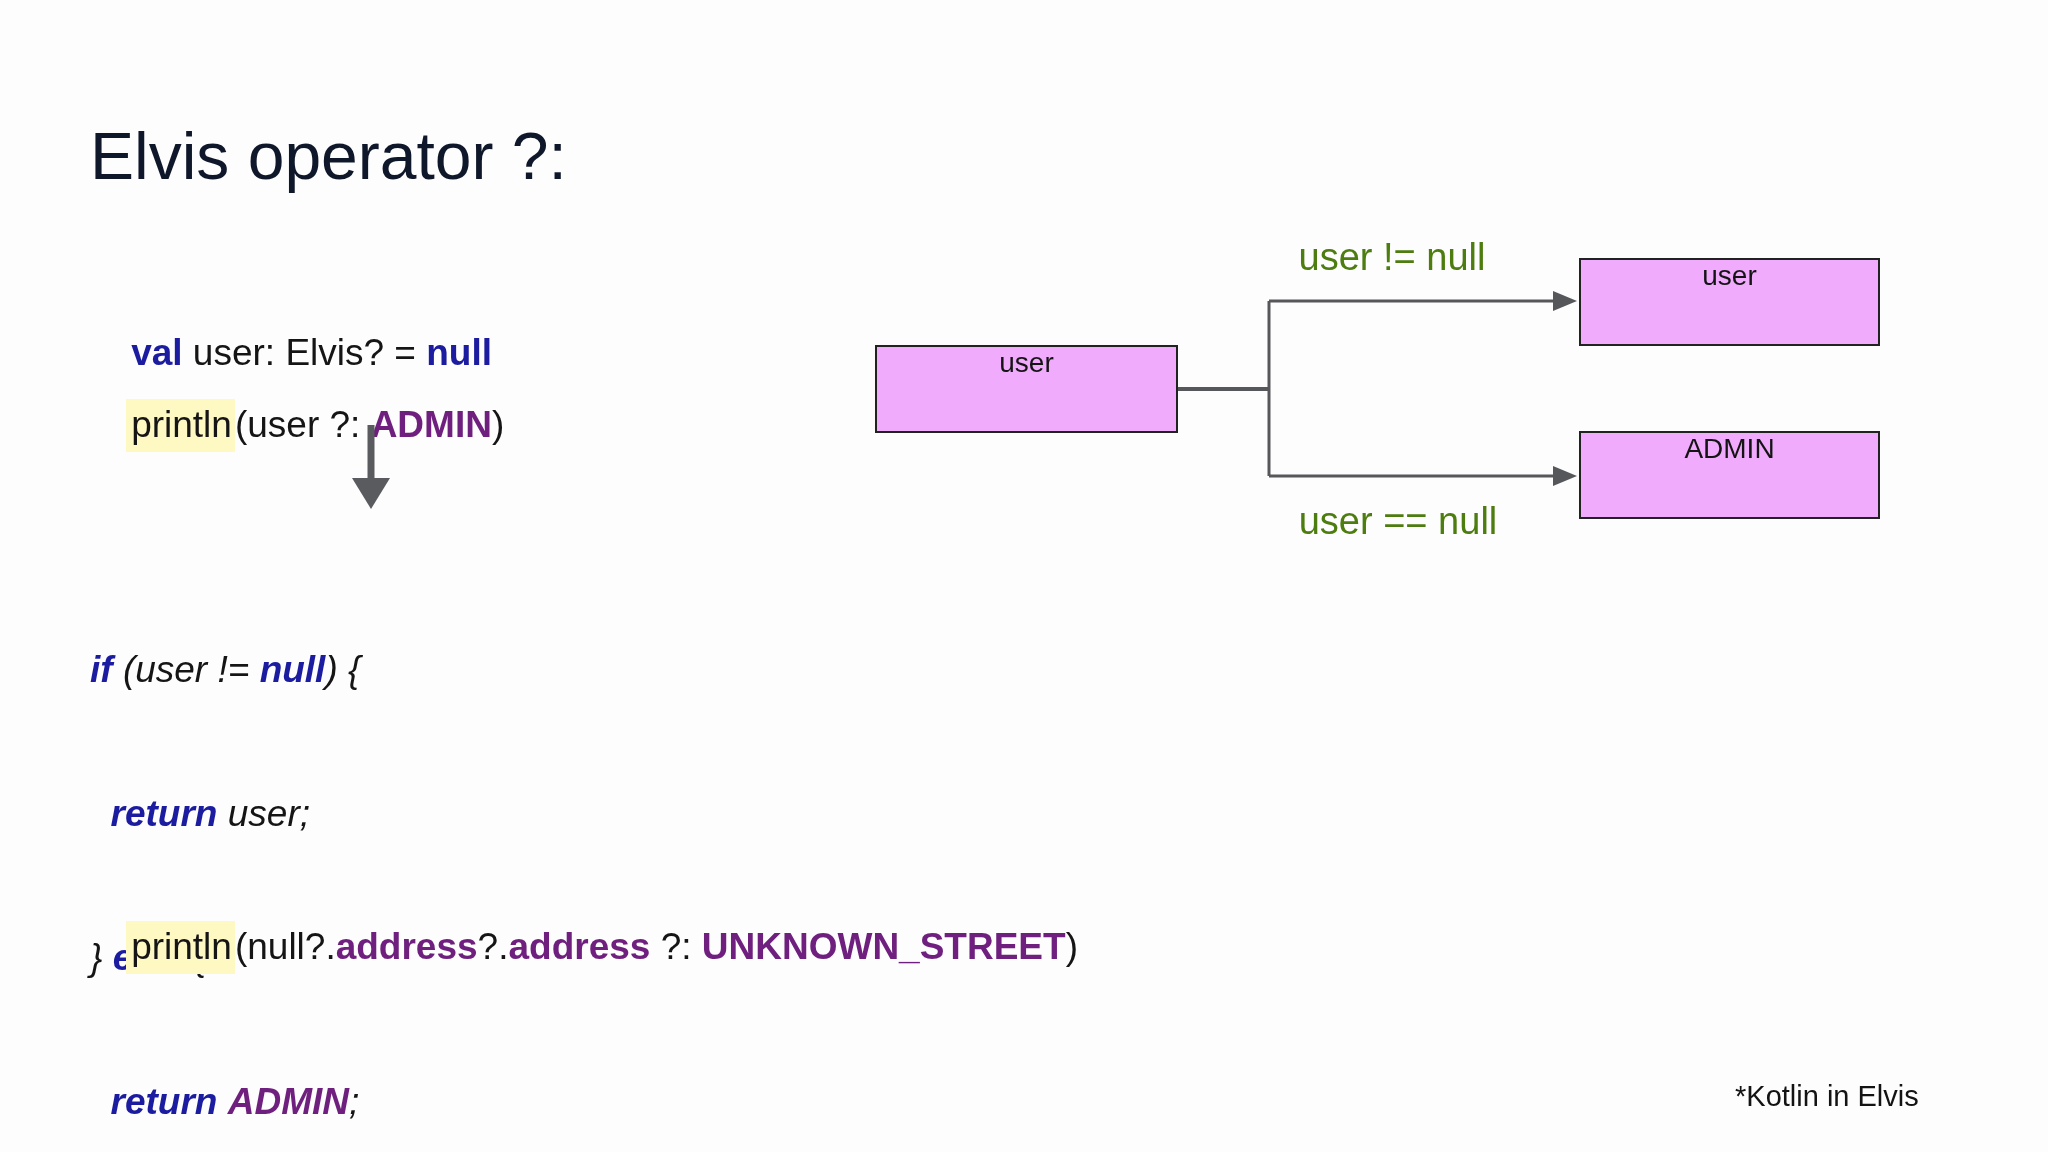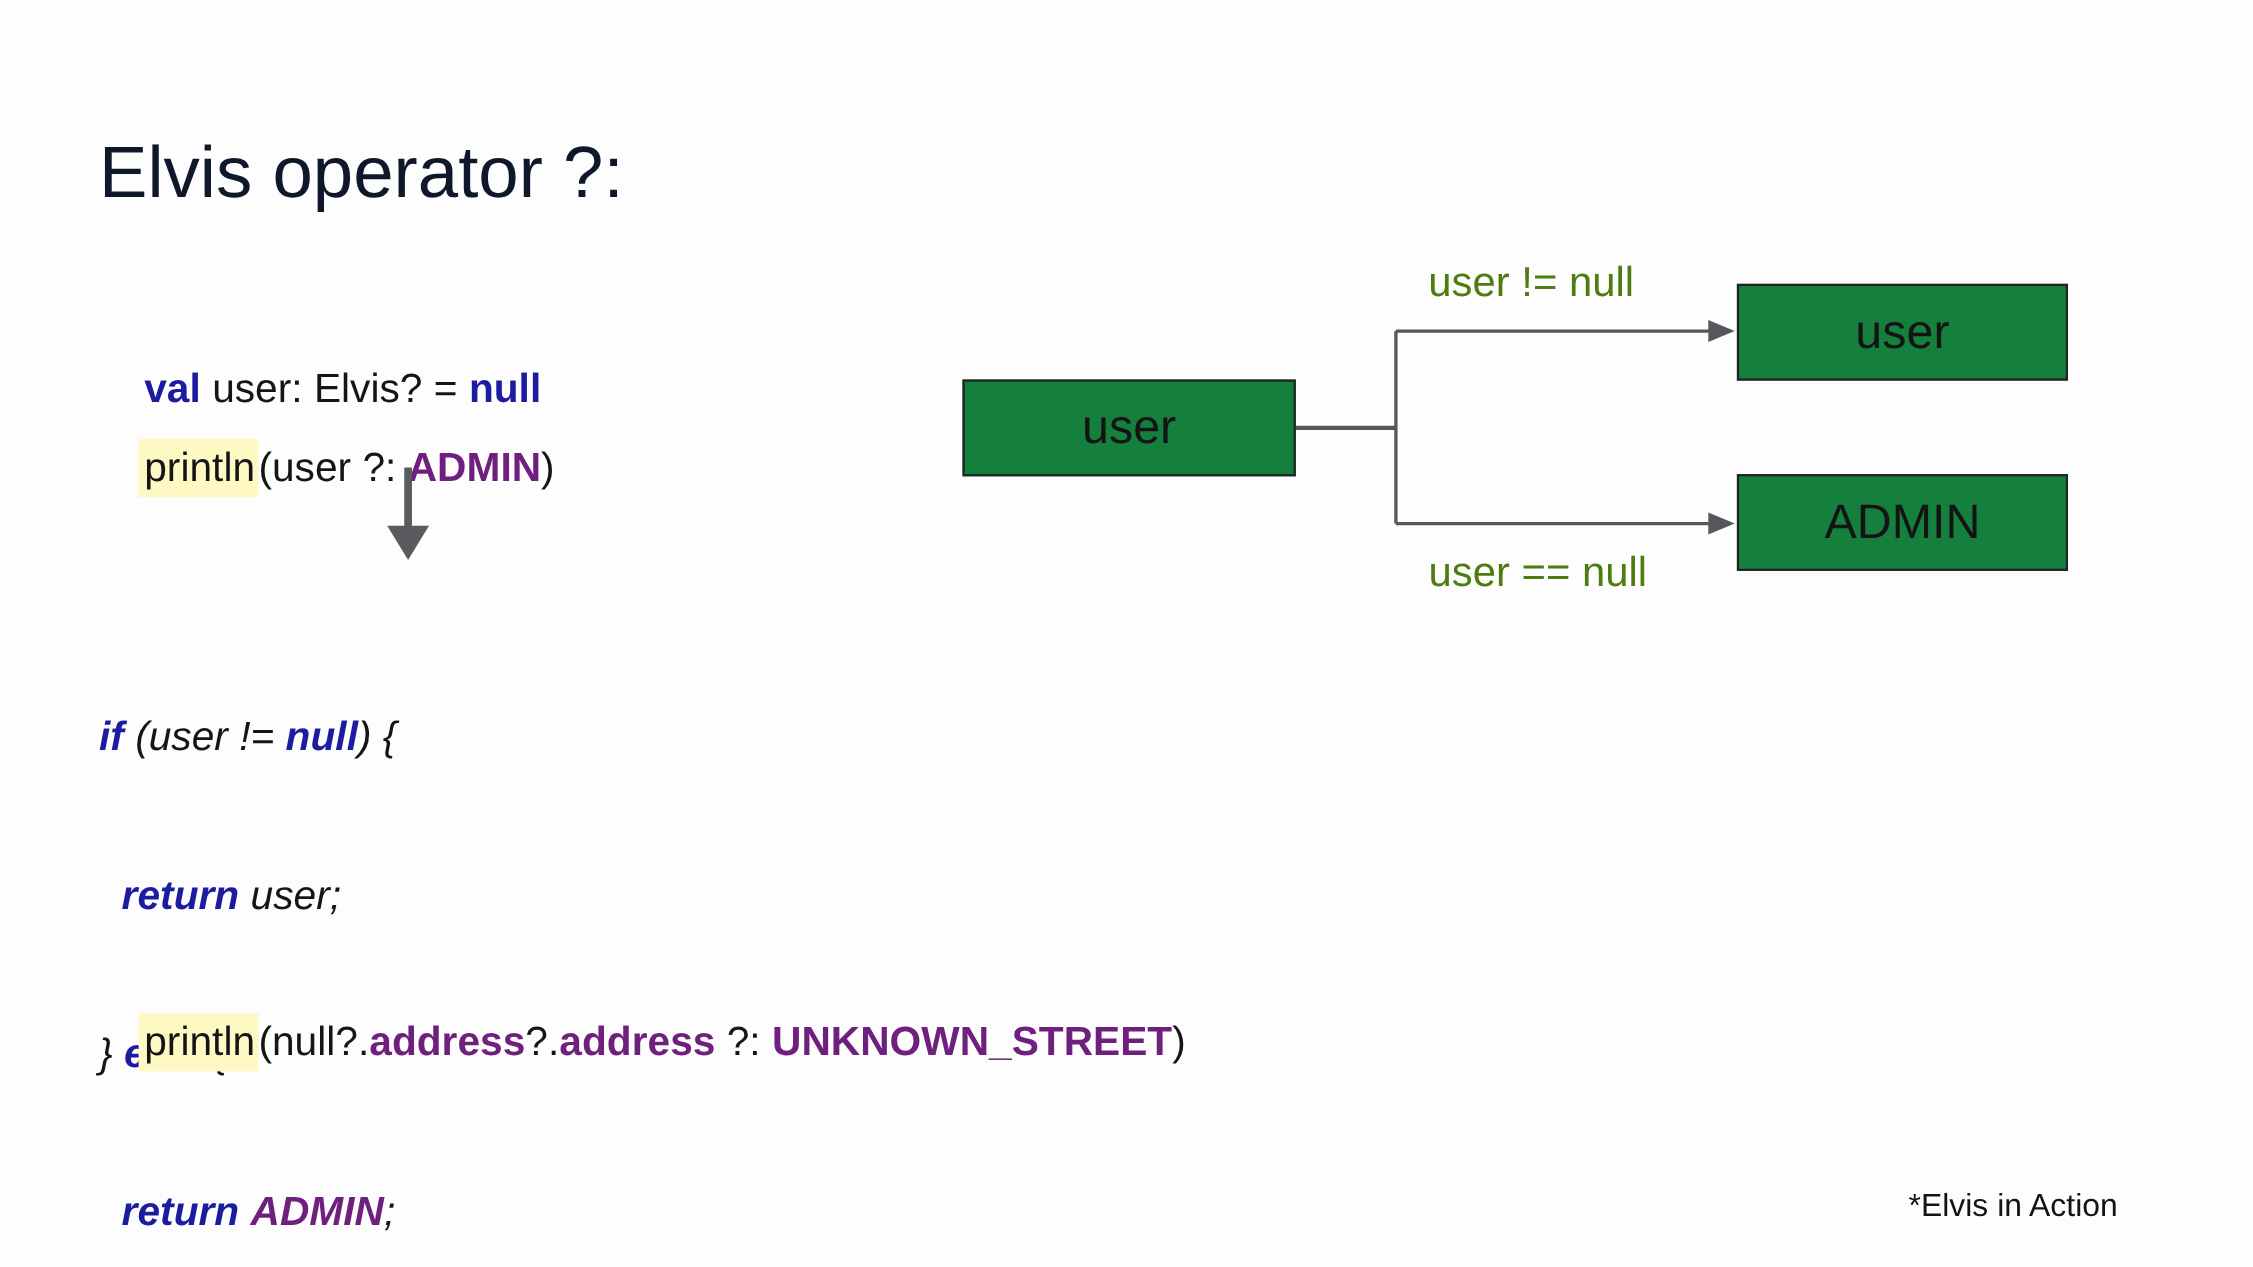--- a/index.html
+++ b/index.html
@@ -31,23 +31,23 @@
     position: absolute; left: 90px; top: 550px;
     font-size: 37px; line-height: 48px; white-space: pre; color: #151515;
   }
   .if-block div { white-space: pre; font-style: italic; }
 
   .overlay-svg { position: absolute; left: 0; top: 0; pointer-events: none; }
 
   .dbox {
     position: absolute;
     border: 2px solid #222222;
-    background: #15803d;
-    display: flex; align-items: center; justify-content: center;
-    font-size: 44px; color: #141414;
+    background: #f0abfc;
+    display: flex; justify-content: center;
+    font-size: 28px; color: #141414;
     box-sizing: border-box;
   }
   .box-source { left: 875px; top: 345px; width: 303px; height: 88px; }
   .box-top    { left: 1579px; top: 258px; width: 301px; height: 88px; }
   .box-bottom { left: 1579px; top: 431px; width: 301px; height: 88px; }
 
   .branch-label {
     position: absolute; font-size: 38px; color: #4d7c0f;
     width: 260px; text-align: center; white-space: pre;
   }
@@ -113,15 +113,15 @@
   <div class="dbox box-top">
     <span>user</span>
   </div>
   <div class="dbox box-bottom">
     <span>ADMIN</span>
   </div>
 
   <div class="branch-label label-top">user != null</div>
   <div class="branch-label label-bottom">user == null</div>
 
-  <div class="footer">*Elvis in Action</div>
+  <div class="footer">*Kotlin in Elvis</div>
 
 </div>
 
 </body></html>

